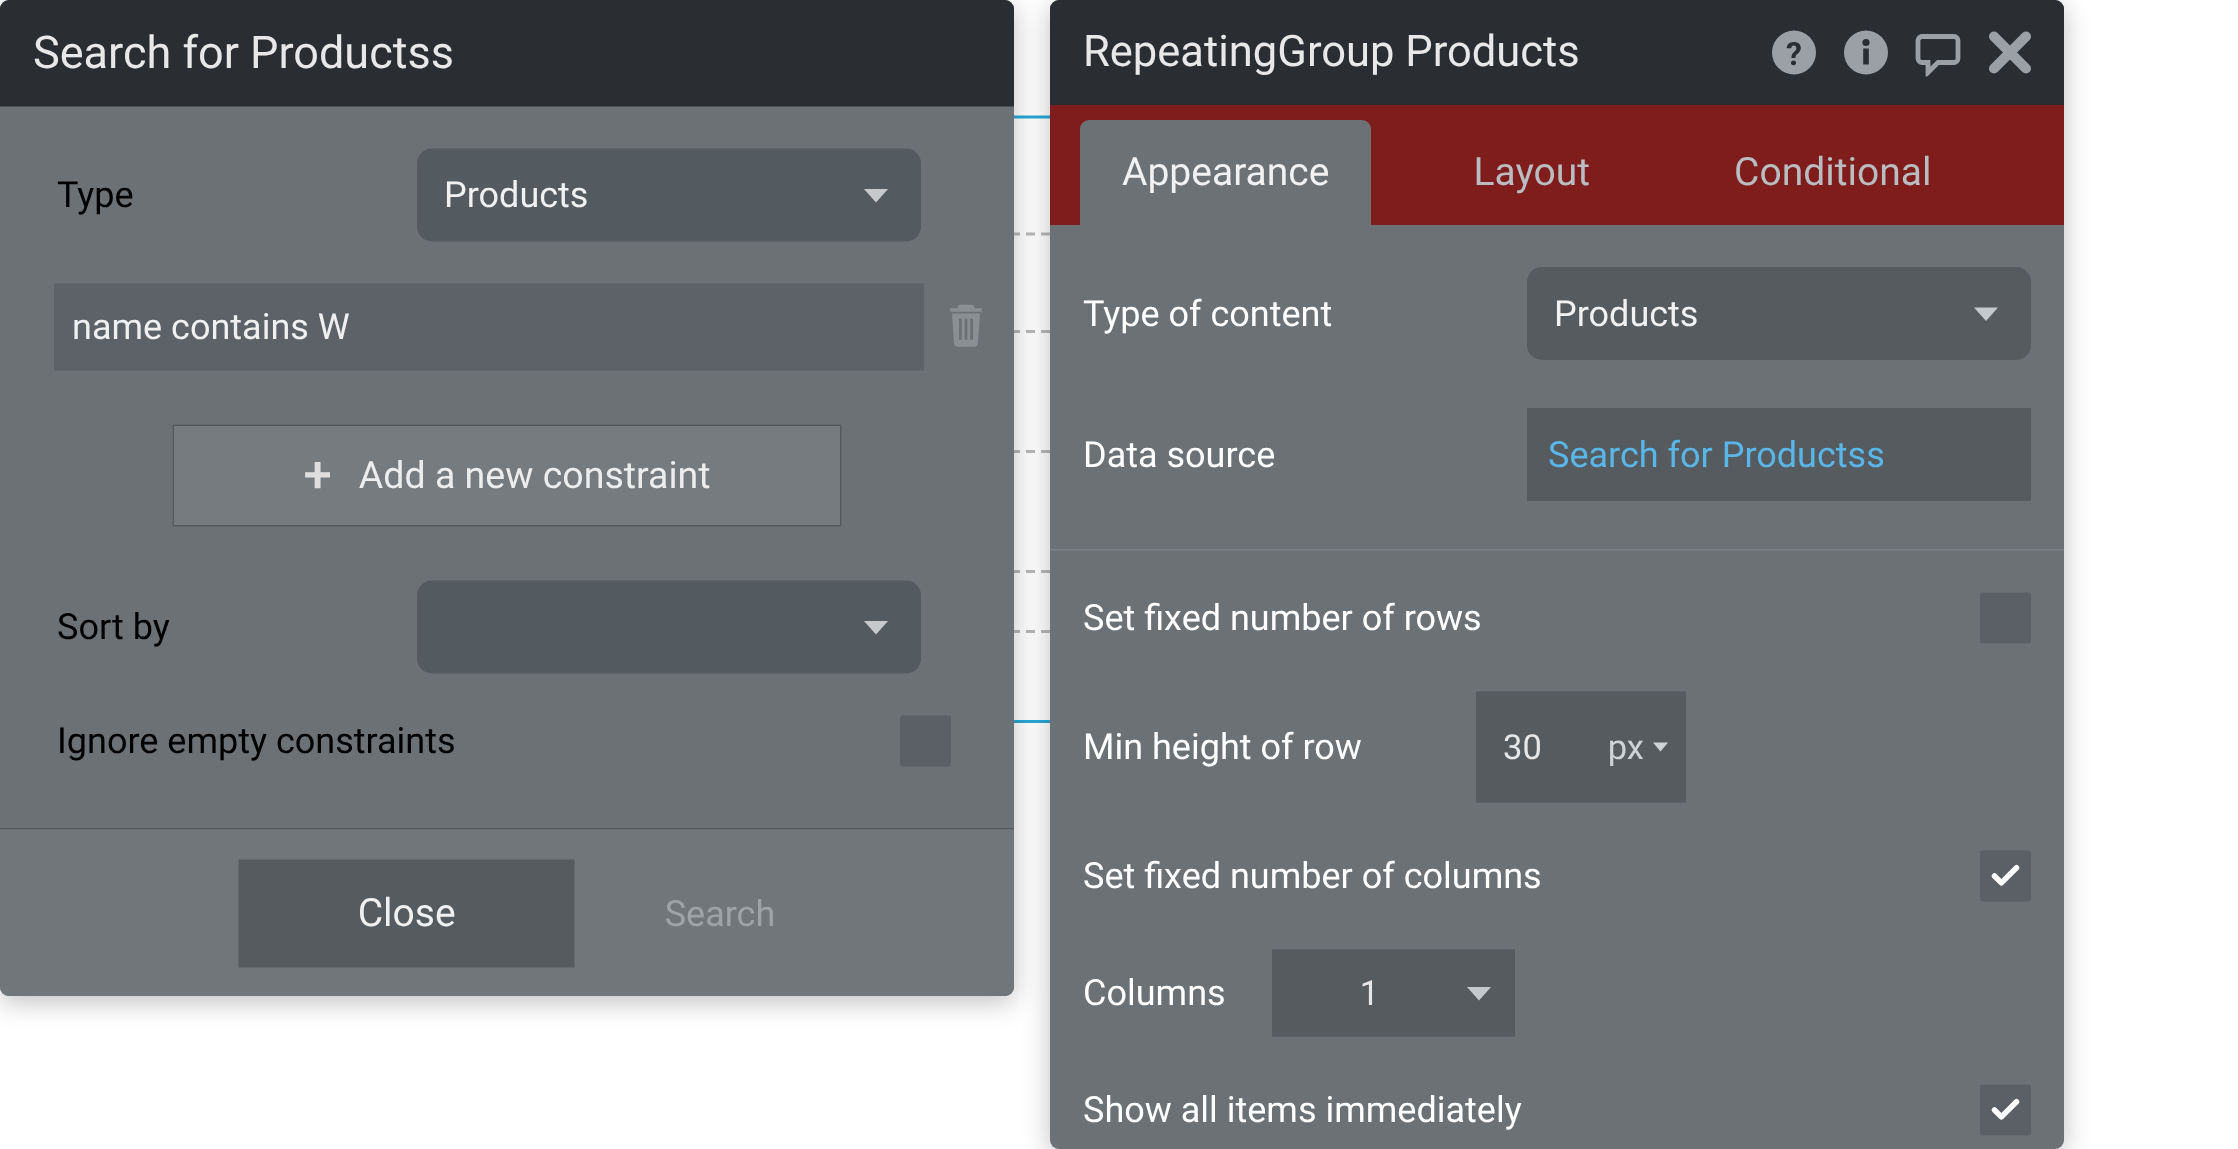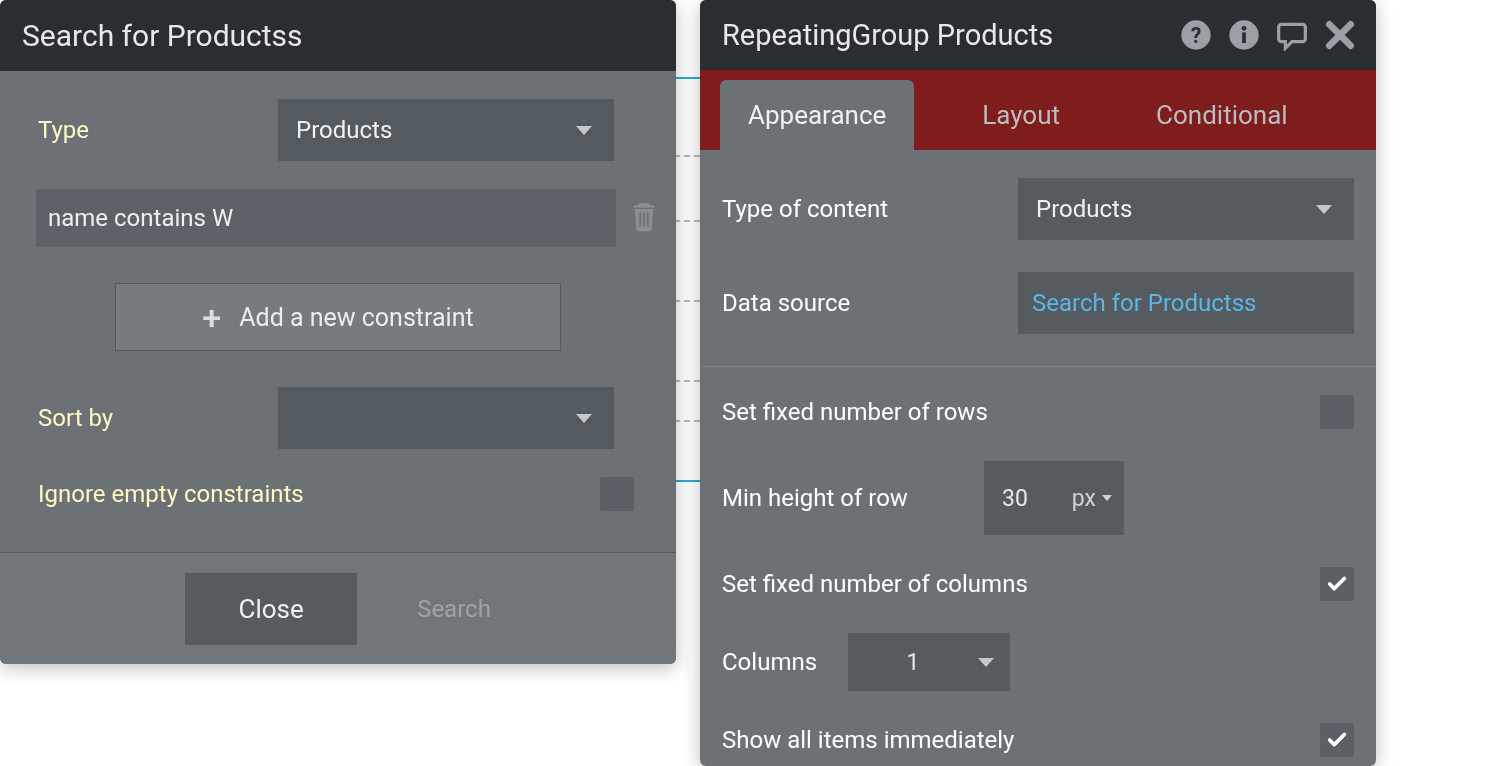--- a/index.html
+++ b/index.html
@@ -57,34 +57,34 @@
     padding: 28px 18px 10px 18px;
   }
 
   .row {
     display: flex;
     align-items: center;
     margin-bottom: 28px;
   }
   .row .lbl {
     font-size: 24px;
-    color: #fef9c3;
+    color: #000000;
     width: 260px;
     flex-shrink: 0;
     padding-left: 20px;
   }
 
   .select {
     background: #535a60;
     height: 62px;
     display: flex;
     align-items: center;
     justify-content: space-between;
     padding: 0 22px 0 18px;
-    border-radius: 0;
+    border-radius: 10px;
     cursor: pointer;
     font-size: 24px;
     color: #f1f1f1;
     min-width: 0;
   }
   .select.wide { width: 336px; }
 
   .caret-down-icon {
     width: 0; height: 0;
     border-left: 8px solid transparent;
@@ -148,21 +148,21 @@
     height: 112px;
     border-top: 1px solid #55595d;
     background: #71767b;
     display: flex;
     align-items: center;
     justify-content: center;
     gap: 60px;
     border-radius: 0 0 6px 6px;
   }
   .close-btn {
-    width: 172px;
+    width: 224px;
     height: 72px;
     background: #565b60;
     display: flex;
     align-items: center;
     justify-content: center;
     font-size: 26px;
     color: #f0f0f0;
     cursor: pointer;
   }
   .delete-btn {

